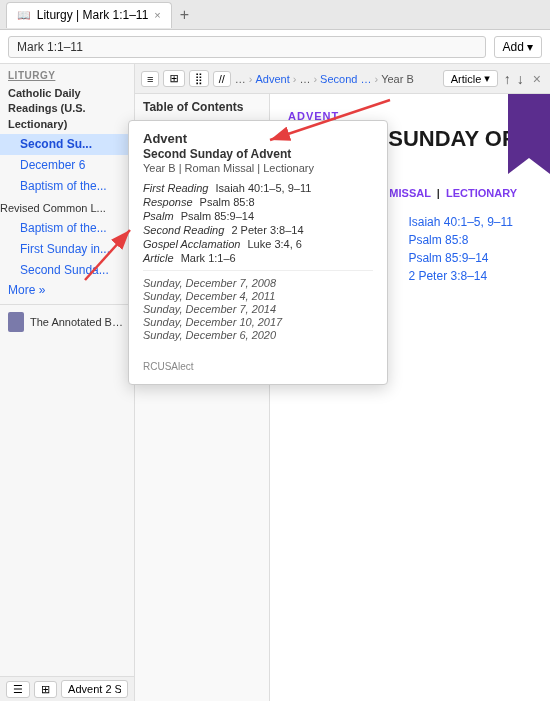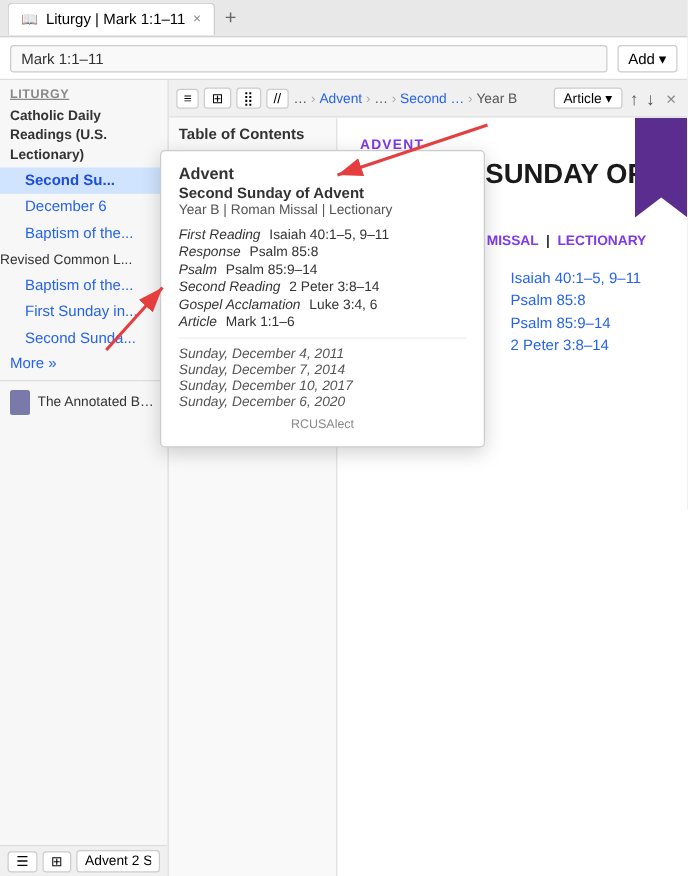--- a/index.html
+++ b/index.html
@@ -100,21 +100,21 @@
       position: absolute; top: 120px; left: 128px; width: 260px; background: #fff; border: 1px solid #ccc; border-radius: 4px; box-shadow: 0 4px 16px rgba(0,0,0,0.18); z-index: 100; padding: 10px 14px 12px;
     }
     .popup-title { font-size: 13px; font-weight: bold; color: #333; margin-bottom: 1px; }
     .popup-subtitle { font-size: 12px; font-weight: bold; color: #333; margin-bottom: 1px; }
     .popup-meta { font-size: 11px; color: #555; margin-bottom: 8px; }
     .popup-divider { border-top: 1px solid #eee; margin: 6px 0; }
     .popup-reading { font-size: 11px; margin-bottom: 2px; }
     .popup-reading .rl { font-style: italic; color: #333; margin-right: 4px; }
     .popup-reading .rv { color: #333; }
     .popup-date { font-size: 11px; color: #555; margin-bottom: 1px; font-style: italic; }
-    .popup-source { font-size: 10px; color: #888; text-align: center; margin-top: 6px; }
+    .popup-source { font-size: 10px; color: #888; text-align: left; margin-top: 20px; }
   </style>
 </head>
 <body>
 
 <div class="tab-bar">
   <div class="tab-item">
     <span style="font-size:11px;">📖</span>
     <span>Liturgy | Mark 1:1–11</span>
     <span class="tab-close">×</span>
   </div>
@@ -313,20 +313,21 @@
     <span class="rl">Gospel Acclamation</span>
     <span class="rv">Luke 3:4, 6</span>
   </div>
   <div class="popup-reading">
     <span class="rl">Article</span>
     <span class="rv">Mark 1:1–6</span>
   </div>
 
   <div class="popup-divider"></div>
 
+  <div class="popup-date">Sunday, December 7, 2008</div>
   <div class="popup-date">Sunday, December 4, 2011</div>
   <div class="popup-date">Sunday, December 7, 2014</div>
   <div class="popup-date">Sunday, December 10, 2017</div>
   <div class="popup-date">Sunday, December 6, 2020</div>
 
   <div class="popup-source">RCUSAlect</div>
 </div>
 
 <svg style="position:absolute; top:0; left:0; width:550px; height:701px; pointer-events:none; z-index:300;">
 

